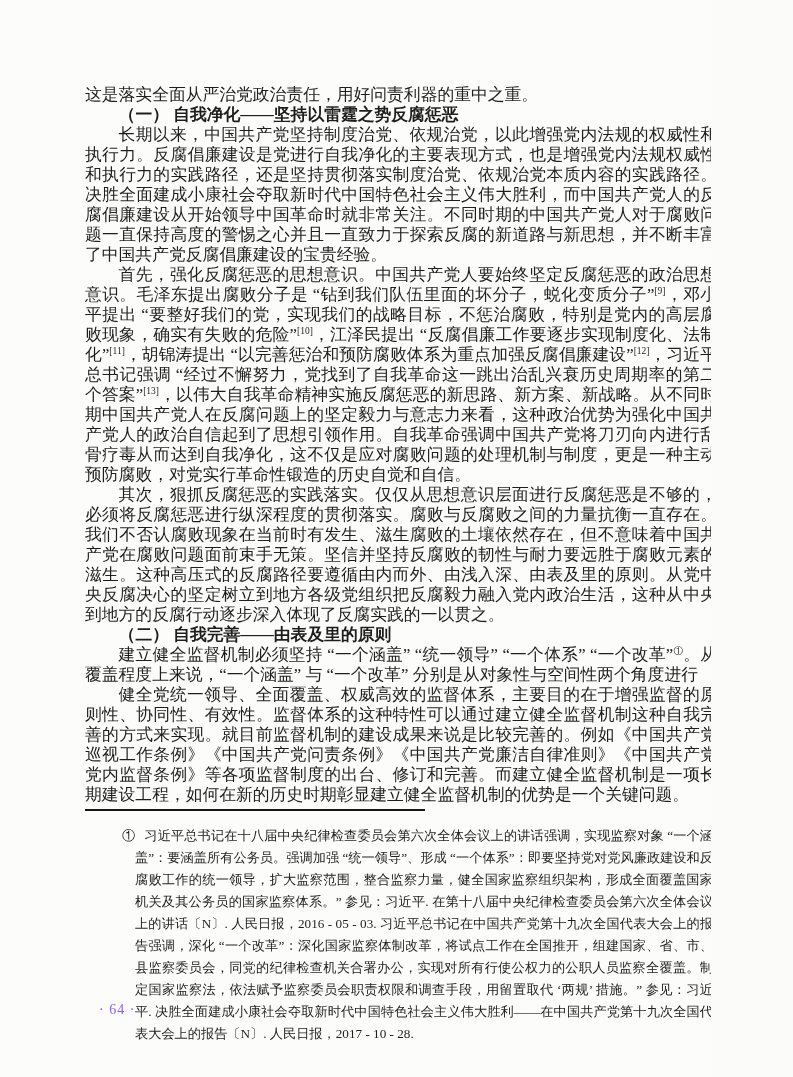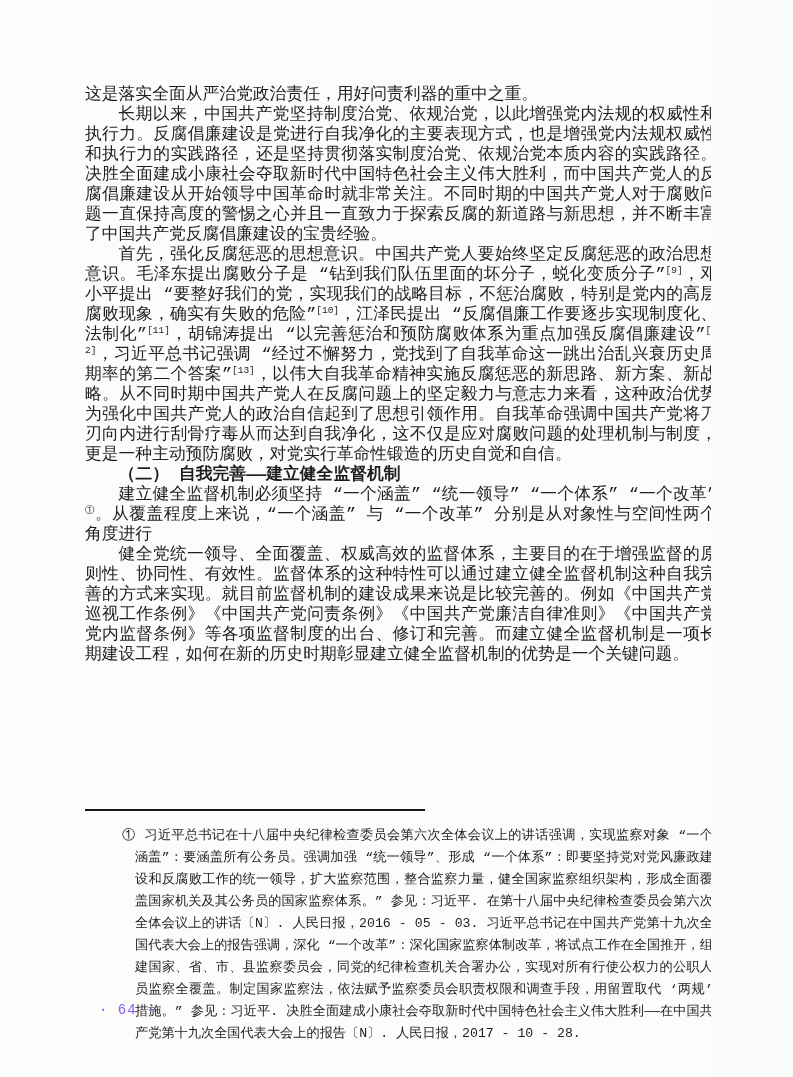--- a/index.html
+++ b/index.html
@@ -5,21 +5,21 @@
   html, body {
     margin: 0;
     padding: 0;
     background: #fbfbf9;
   }
   .page {
     position: relative;
     width: 711px;
     height: 1077px;
     background: #fcfcfa;
-    font-family: Liberation Mono, monospace;
+    font-family: Liberation Serif, serif;
     color: #1e1e1e;
     overflow: hidden;
   }
   .main-text {
     position: absolute;
     left: 85px;
     top: 85px;
     width: 632px;
   }
   .para {
@@ -72,23 +72,25 @@
     letter-spacing: 1px;
     color: #8b5cf6;
   }
 </style>
 </head>
 <body>
 
 <div class="page">
   <main class="main-text">
       <p class="para body-noindent">这是落实全面从严治党政治责任，用好问责利器的重中之重。</p>
+      <p class="para heading">（一） 自我净化——坚持以雷霆之势反腐惩恶</p>
       <p class="para body">长期以来，中国共产党坚持制度治党、依规治党，以此增强党内法规的权威性和执行力。反腐倡廉建设是党进行自我净化的主要表现方式，也是增强党内法规权威性和执行力的实践路径，还是坚持贯彻落实制度治党、依规治党本质内容的实践路径。决胜全面建成小康社会夺取新时代中国特色社会主义伟大胜利，而中国共产党人的反腐倡廉建设从开始领导中国革命时就非常关注。不同时期的中国共产党人对于腐败问题一直保持高度的警惕之心并且一直致力于探索反腐的新道路与新思想，并不断丰富了中国共产党反腐倡廉建设的宝贵经验。</p>
       <p class="para body">首先，强化反腐惩恶的思想意识。中国共产党人要始终坚定反腐惩恶的政治思想意识。毛泽东提出腐败分子是 “钻到我们队伍里面的坏分子，蜕化变质分子”<sup>[9]</sup>，邓小平提出 “要整好我们的党，实现我们的战略目标，不惩治腐败，特别是党内的高层腐败现象，确实有失败的危险”<sup>[10]</sup>，江泽民提出 “反腐倡廉工作要逐步实现制度化、法制化”<sup>[11]</sup>，胡锦涛提出 “以完善惩治和预防腐败体系为重点加强反腐倡廉建设”<sup>[12]</sup>，习近平总书记强调 “经过不懈努力，党找到了自我革命这一跳出治乱兴衰历史周期率的第二个答案”<sup>[13]</sup>，以伟大自我革命精神实施反腐惩恶的新思路、新方案、新战略。从不同时期中国共产党人在反腐问题上的坚定毅力与意志力来看，这种政治优势为强化中国共产党人的政治自信起到了思想引领作用。自我革命强调中国共产党将刀刃向内进行刮骨疗毒从而达到自我净化，这不仅是应对腐败问题的处理机制与制度，更是一种主动预防腐败，对党实行革命性锻造的历史自觉和自信。</p>
-      <p class="para heading">（二） 自我完善——建立健全监督机制</p>
+      <p class="para body">其次，狠抓反腐惩恶的实践落实。仅仅从思想意识层面进行反腐惩恶是不够的，必须将反腐惩恶进行纵深程度的贯彻落实。腐败与反腐败之间的力量抗衡一直存在。我们不否认腐败现象在当前时有发生、滋生腐败的土壤依然存在，但不意味着中国共产党在腐败问题面前束手无策。坚信并坚持反腐败的韧性与耐力要远胜于腐败元素的滋生。这种高压式的反腐路径要遵循由内而外、由浅入深、由表及里的原则。从党中央反腐决心的坚定树立到地方各级党组织把反腐毅力融入党内政治生活，这种从中央到地方的反腐行动逐步深入体现了反腐实践的一以贯之。</p>
+      <p class="para heading">（二） 自我完善——由表及里的原则</p>
       <p class="para body">建立健全监督机制必须坚持 “一个涵盖” “统一领导” “一个体系” “一个改革”<sup>①</sup>。从覆盖程度上来说，“一个涵盖” 与 “一个改革” 分别是从对象性与空间性两个角度进行</p>
       <p class="para body">健全党统一领导、全面覆盖、权威高效的监督体系，主要目的在于增强监督的原则性、协同性、有效性。监督体系的这种特性可以通过建立健全监督机制这种自我完善的方式来实现。就目前监督机制的建设成果来说是比较完善的。例如《中国共产党巡视工作条例》《中国共产党问责条例》《中国共产党廉洁自律准则》《中国共产党党内监督条例》等各项监督制度的出台、修订和完善。而建立健全监督机制是一项长期建设工程，如何在新的历史时期彰显建立健全监督机制的优势是一个关键问题。</p>
     </main>
   <div class="footnote-sep"></div>
   <section class="footnotes">
       <p class="footnote"><span class="fn-marker">①</span>习近平总书记在十八届中央纪律检查委员会第六次全体会议上的讲话强调，实现监察对象 “一个涵盖”：要涵盖所有公务员。强调加强 “统一领导”、形成 “一个体系”：即要坚持党对党风廉政建设和反腐败工作的统一领导，扩大监察范围，整合监察力量，健全国家监察组织架构，形成全面覆盖国家机关及其公务员的国家监察体系。” 参见：习近平. 在第十八届中央纪律检查委员会第六次全体会议上的讲话〔N〕. 人民日报，2016 - 05 - 03. 习近平总书记在中国共产党第十九次全国代表大会上的报告强调，深化 “一个改革”：深化国家监察体制改革，将试点工作在全国推开，组建国家、省、市、县监察委员会，同党的纪律检查机关合署办公，实现对所有行使公权力的公职人员监察全覆盖。制定国家监察法，依法赋予监察委员会职责权限和调查手段，用留置取代 ‘两规’ 措施。” 参见：习近平. 决胜全面建成小康社会夺取新时代中国特色社会主义伟大胜利——在中国共产党第十九次全国代表大会上的报告〔N〕. 人民日报，2017 - 10 - 28.</p>
     </section>
   <div class="page-number">· 64 ·</div>
 </div>
 

